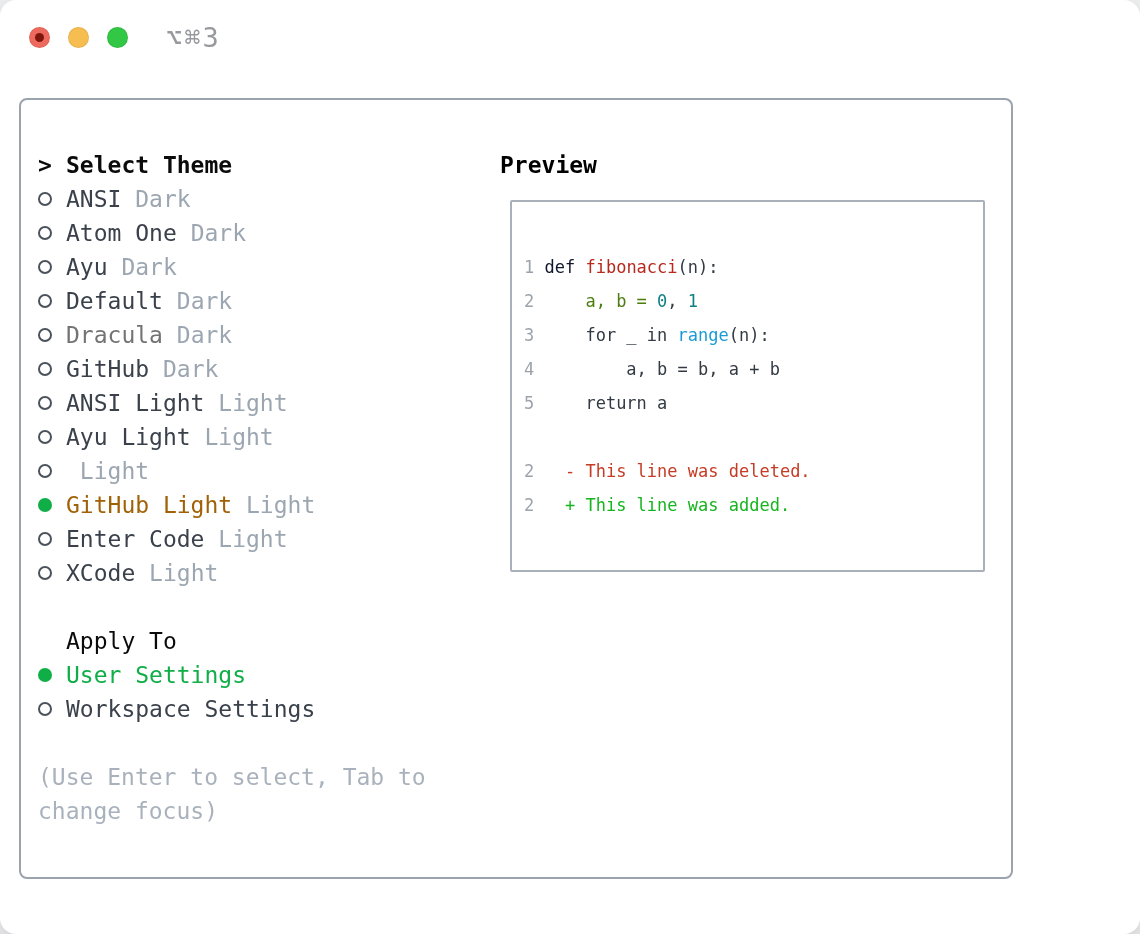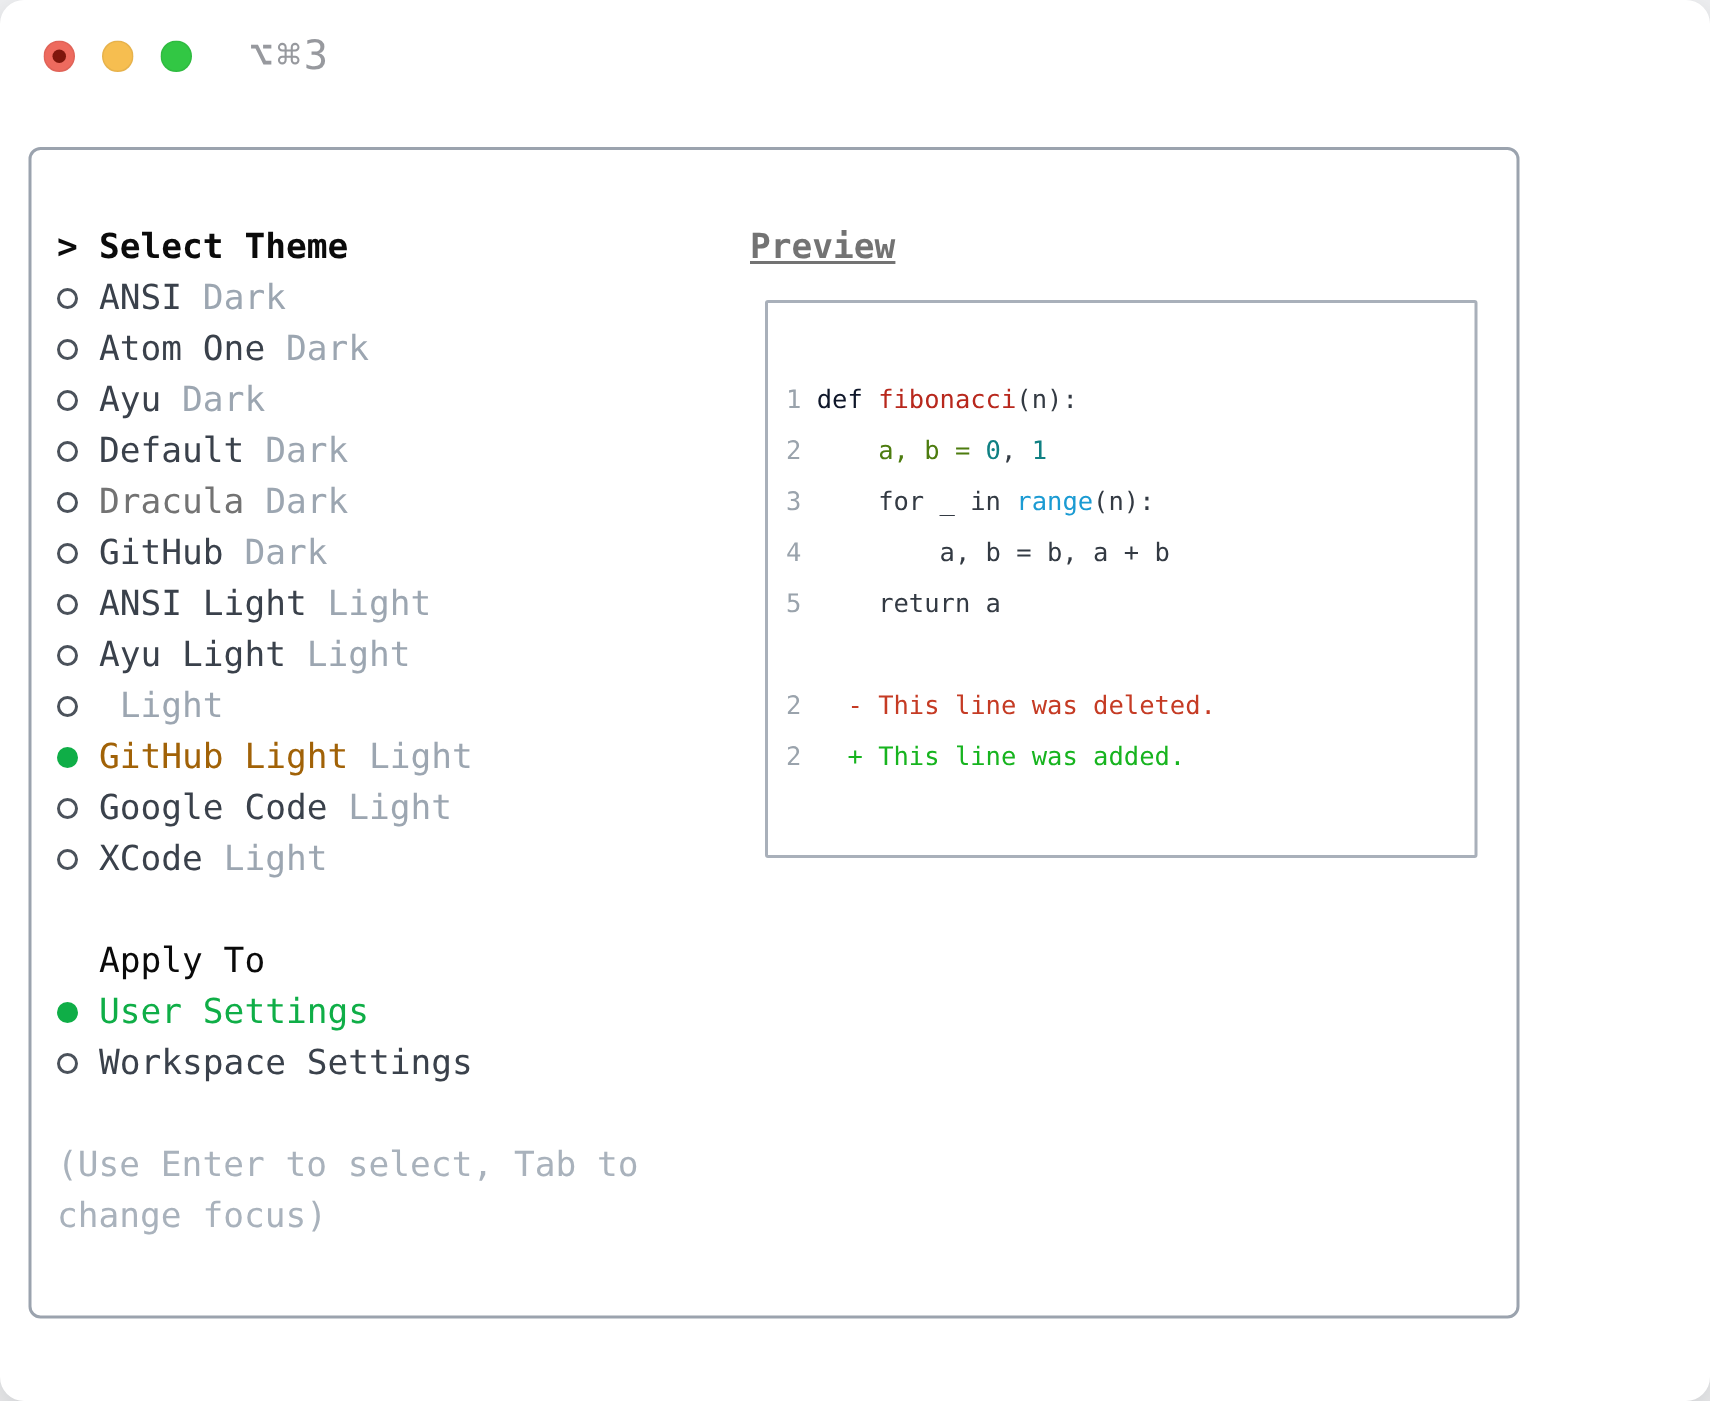--- a/index.html
+++ b/index.html
@@ -40,21 +40,21 @@
   .apply-header { color:#0a0a0a; white-space:pre; }
   .item-name { white-space:pre; }
   .item-tag  { white-space:pre; }
   .dot { width:14px; height:14px; border-radius:50%; }
   .dot.ring { border:2px solid #4b525b; background:transparent; }
   .help { margin-top:0; }
   .help .row { font-size:23px; white-space:pre; }
 
   .right-col { flex:1; }
   .preview-header { height:34px; display:flex; align-items:center;
-    font-size:23px; font-weight:bold; color:#737373; white-space:pre;text-decoration:underline; }
+    font-size:23px; font-weight:bold; color:#000000; white-space:pre; }
   .preview-box {
     margin-top:18px; margin-left:10px; width:475px;
     border:2px solid #a9b0ba; border-radius:2px; background:#ffffff;
     padding:48px 0 48px 12px;
   }
   .code-line { height:34px; line-height:34px; font-size:17px; white-space:pre; }
 </style>
 </head>
 <body>
 
@@ -146,21 +146,21 @@
             <span class="slot">
               <span class="dot" style="background: rgb(15, 174, 71);"></span>
             </span>
             <span class="item-name" style="color: #a16207;">GitHub Light</span>
             <span class="item-tag" style="color: rgb(156, 166, 177);"> Light</span>
           </div>
           <div class="row">
             <span class="slot">
               <span class="dot ring"></span>
             </span>
-            <span class="item-name" style="color: rgb(58, 65, 75);">Google Code</span>
+            <span class="item-name" style="color: rgb(58, 65, 75);">Enter Code</span>
             <span class="item-tag" style="color: rgb(156, 166, 177);"> Light</span>
           </div>
           <div class="row">
             <span class="slot">
               <span class="dot ring"></span>
             </span>
             <span class="item-name" style="color: rgb(58, 65, 75);">XCode</span>
             <span class="item-tag" style="color: rgb(156, 166, 177);"> Light</span>
           </div>
         </div>

